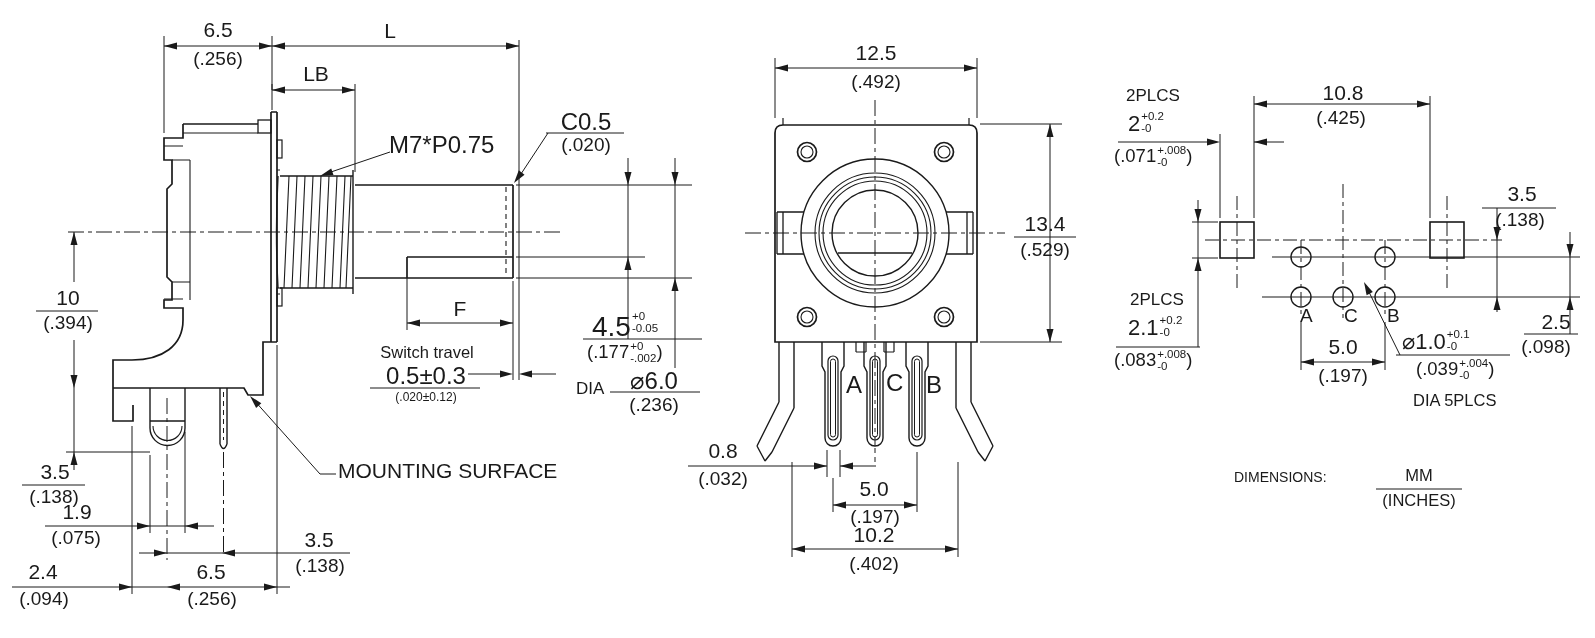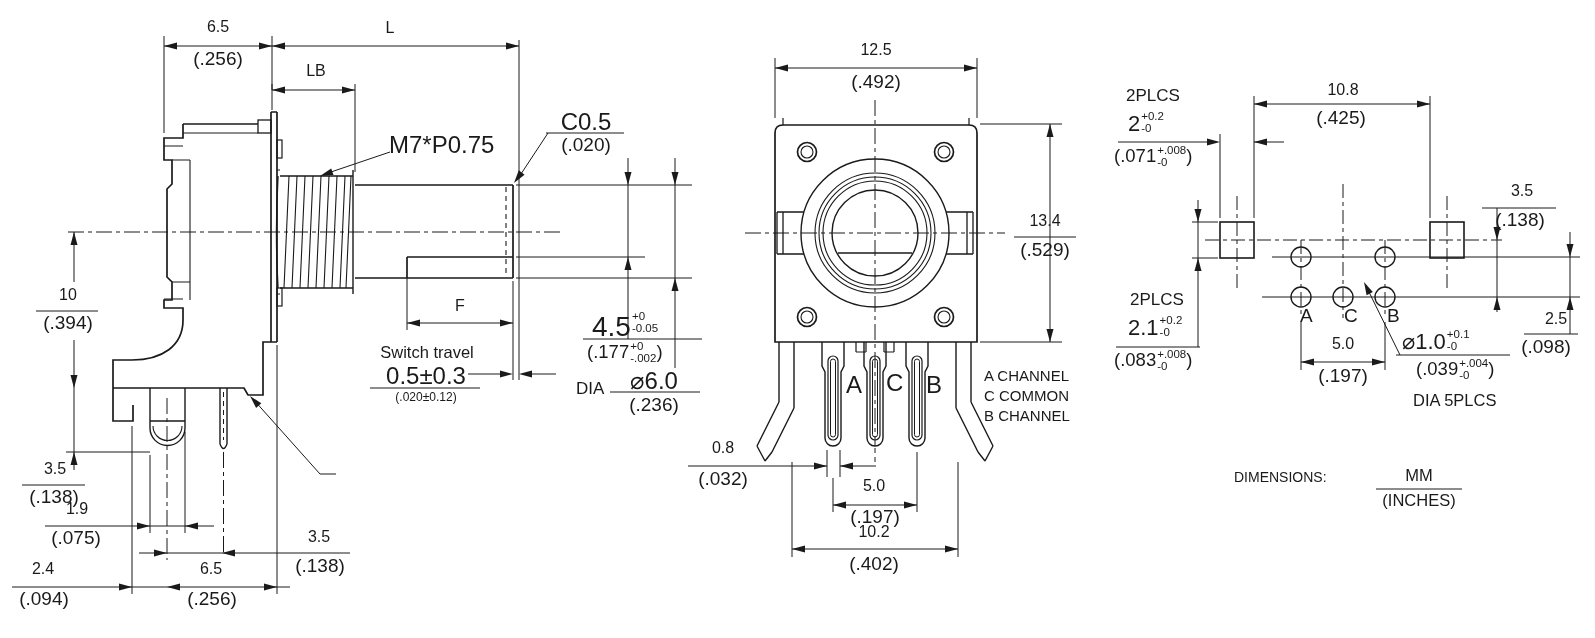--- a/index.html
+++ b/index.html
@@ -1,21 +1,21 @@
 <!DOCTYPE html>
 <html><head>
 <meta charset="utf-8">
 <style>
   html,body{margin:0;padding:0;background:#fff;}
   #canvas{position:relative;width:1595px;height:638px;background:#fff;overflow:hidden;
     font-family:"Liberation Sans",sans-serif;color:#1a1a1a;}
   svg{position:absolute;left:0;top:0;}
   .lbl{position:absolute;white-space:nowrap;line-height:1.05;}
   .c{text-align:center;}
-  .f20{font-size:24px;} .f21{font-size:16px;} .f19{font-size:19px;} .f18{font-size:12px;}
+  .f20{font-size:24px;} .f21{font-size:21px;} .f19{font-size:19px;} .f18{font-size:12px;}
   .f17{font-size:17px;} .f22{font-size:22px;}
   .f23{font-size:23px;letter-spacing:.5px;}
   .trow{position:absolute;display:flex;align-items:flex-start;white-space:nowrap;line-height:1;}
   .big{font-size:28px;}
   .stk{display:inline-flex;flex-direction:column;font-size:11.5px;line-height:1.08;margin-left:1px;transform:translateY(-3px);}
   .stk i{font-style:normal;}
   .legend div{font-size:15px;line-height:1.33;}
 </style>
 </head>
 <body>
@@ -249,44 +249,40 @@
 
 <div class="lbl c" style="left:372px;top:344px;width:110px;font-size:16.5px;">Switch travel</div>
 <div class="lbl c f20" style="left:370px;top:363px;width:112px;">0.5±0.3</div>
 <div class="lbl c f18" style="left:364px;top:391px;width:124px;">(.020±0.12)</div>
 
 <div class="lbl f17" style="left:576px;top:380px;">DIA</div>
 <div class="lbl c f20" style="left:610px;top:368px;width:88px;">⌀6.0</div>
 <div class="lbl c f19" style="left:610px;top:395px;width:88px;">(.236)</div>
 
 <div class="lbl c f21" style="left:440px;top:298px;width:40px;">F</div>
+<div class="lbl" style="left:338px;top:460px;font-size:21px;">MOUNTING SURFACE</div>
 
 <div class="lbl c f21" style="left:26px;top:461px;width:58px;">3.5</div>
 <div class="lbl c f19" style="left:18px;top:487px;width:72px;">(.138)</div>
 <div class="lbl c f21" style="left:48px;top:501px;width:58px;">1.9</div>
 <div class="lbl c f19" style="left:40px;top:528px;width:72px;">(.075)</div>
 <div class="lbl c f21" style="left:290px;top:529px;width:58px;">3.5</div>
 <div class="lbl c f19" style="left:284px;top:556px;width:72px;">(.138)</div>
 <div class="lbl c f21" style="left:14px;top:561px;width:58px;">2.4</div>
 <div class="lbl c f19" style="left:6px;top:589px;width:76px;">(.094)</div>
 <div class="lbl c f21" style="left:180px;top:561px;width:62px;">6.5</div>
 <div class="lbl c f19" style="left:176px;top:589px;width:72px;">(.256)</div>
 
 <div class="lbl c f21" style="left:840px;top:42px;width:72px;">12.5</div>
 <div class="lbl c f19" style="left:840px;top:72px;width:72px;">(.492)</div>
 <div class="lbl c f21" style="left:1016px;top:213px;width:58px;">13.4</div>
 <div class="lbl c f19" style="left:1012px;top:240px;width:66px;">(.529)</div>
 <div class="lbl f20" style="left:846px;top:372px;">A</div>
 <div class="lbl f20" style="left:886px;top:370px;">C</div>
 <div class="lbl f20" style="left:926px;top:372px;">B</div>
-<div class="lbl legend" style="left:984px;top:366px;">
-  <div>A CHANNEL</div>
-  <div>C COMMON</div>
-  <div>B CHANNEL</div>
-</div>
 <div class="lbl c f21" style="left:694px;top:440px;width:58px;">0.8</div>
 <div class="lbl c f19" style="left:686px;top:469px;width:74px;">(.032)</div>
 <div class="lbl c f21" style="left:844px;top:478px;width:60px;">5.0</div>
 <div class="lbl c f19" style="left:840px;top:507px;width:70px;">(.197)</div>
 <div class="lbl c f21" style="left:838px;top:524px;width:72px;">10.2</div>
 <div class="lbl c f19" style="left:838px;top:554px;width:72px;">(.402)</div>
 
 <div class="lbl f17" style="left:1126px;top:87px;">2PLCS</div>
 <div class="trow" style="left:1128px;top:113px;">
   <span class="f22" style="line-height:1;">2</span>

